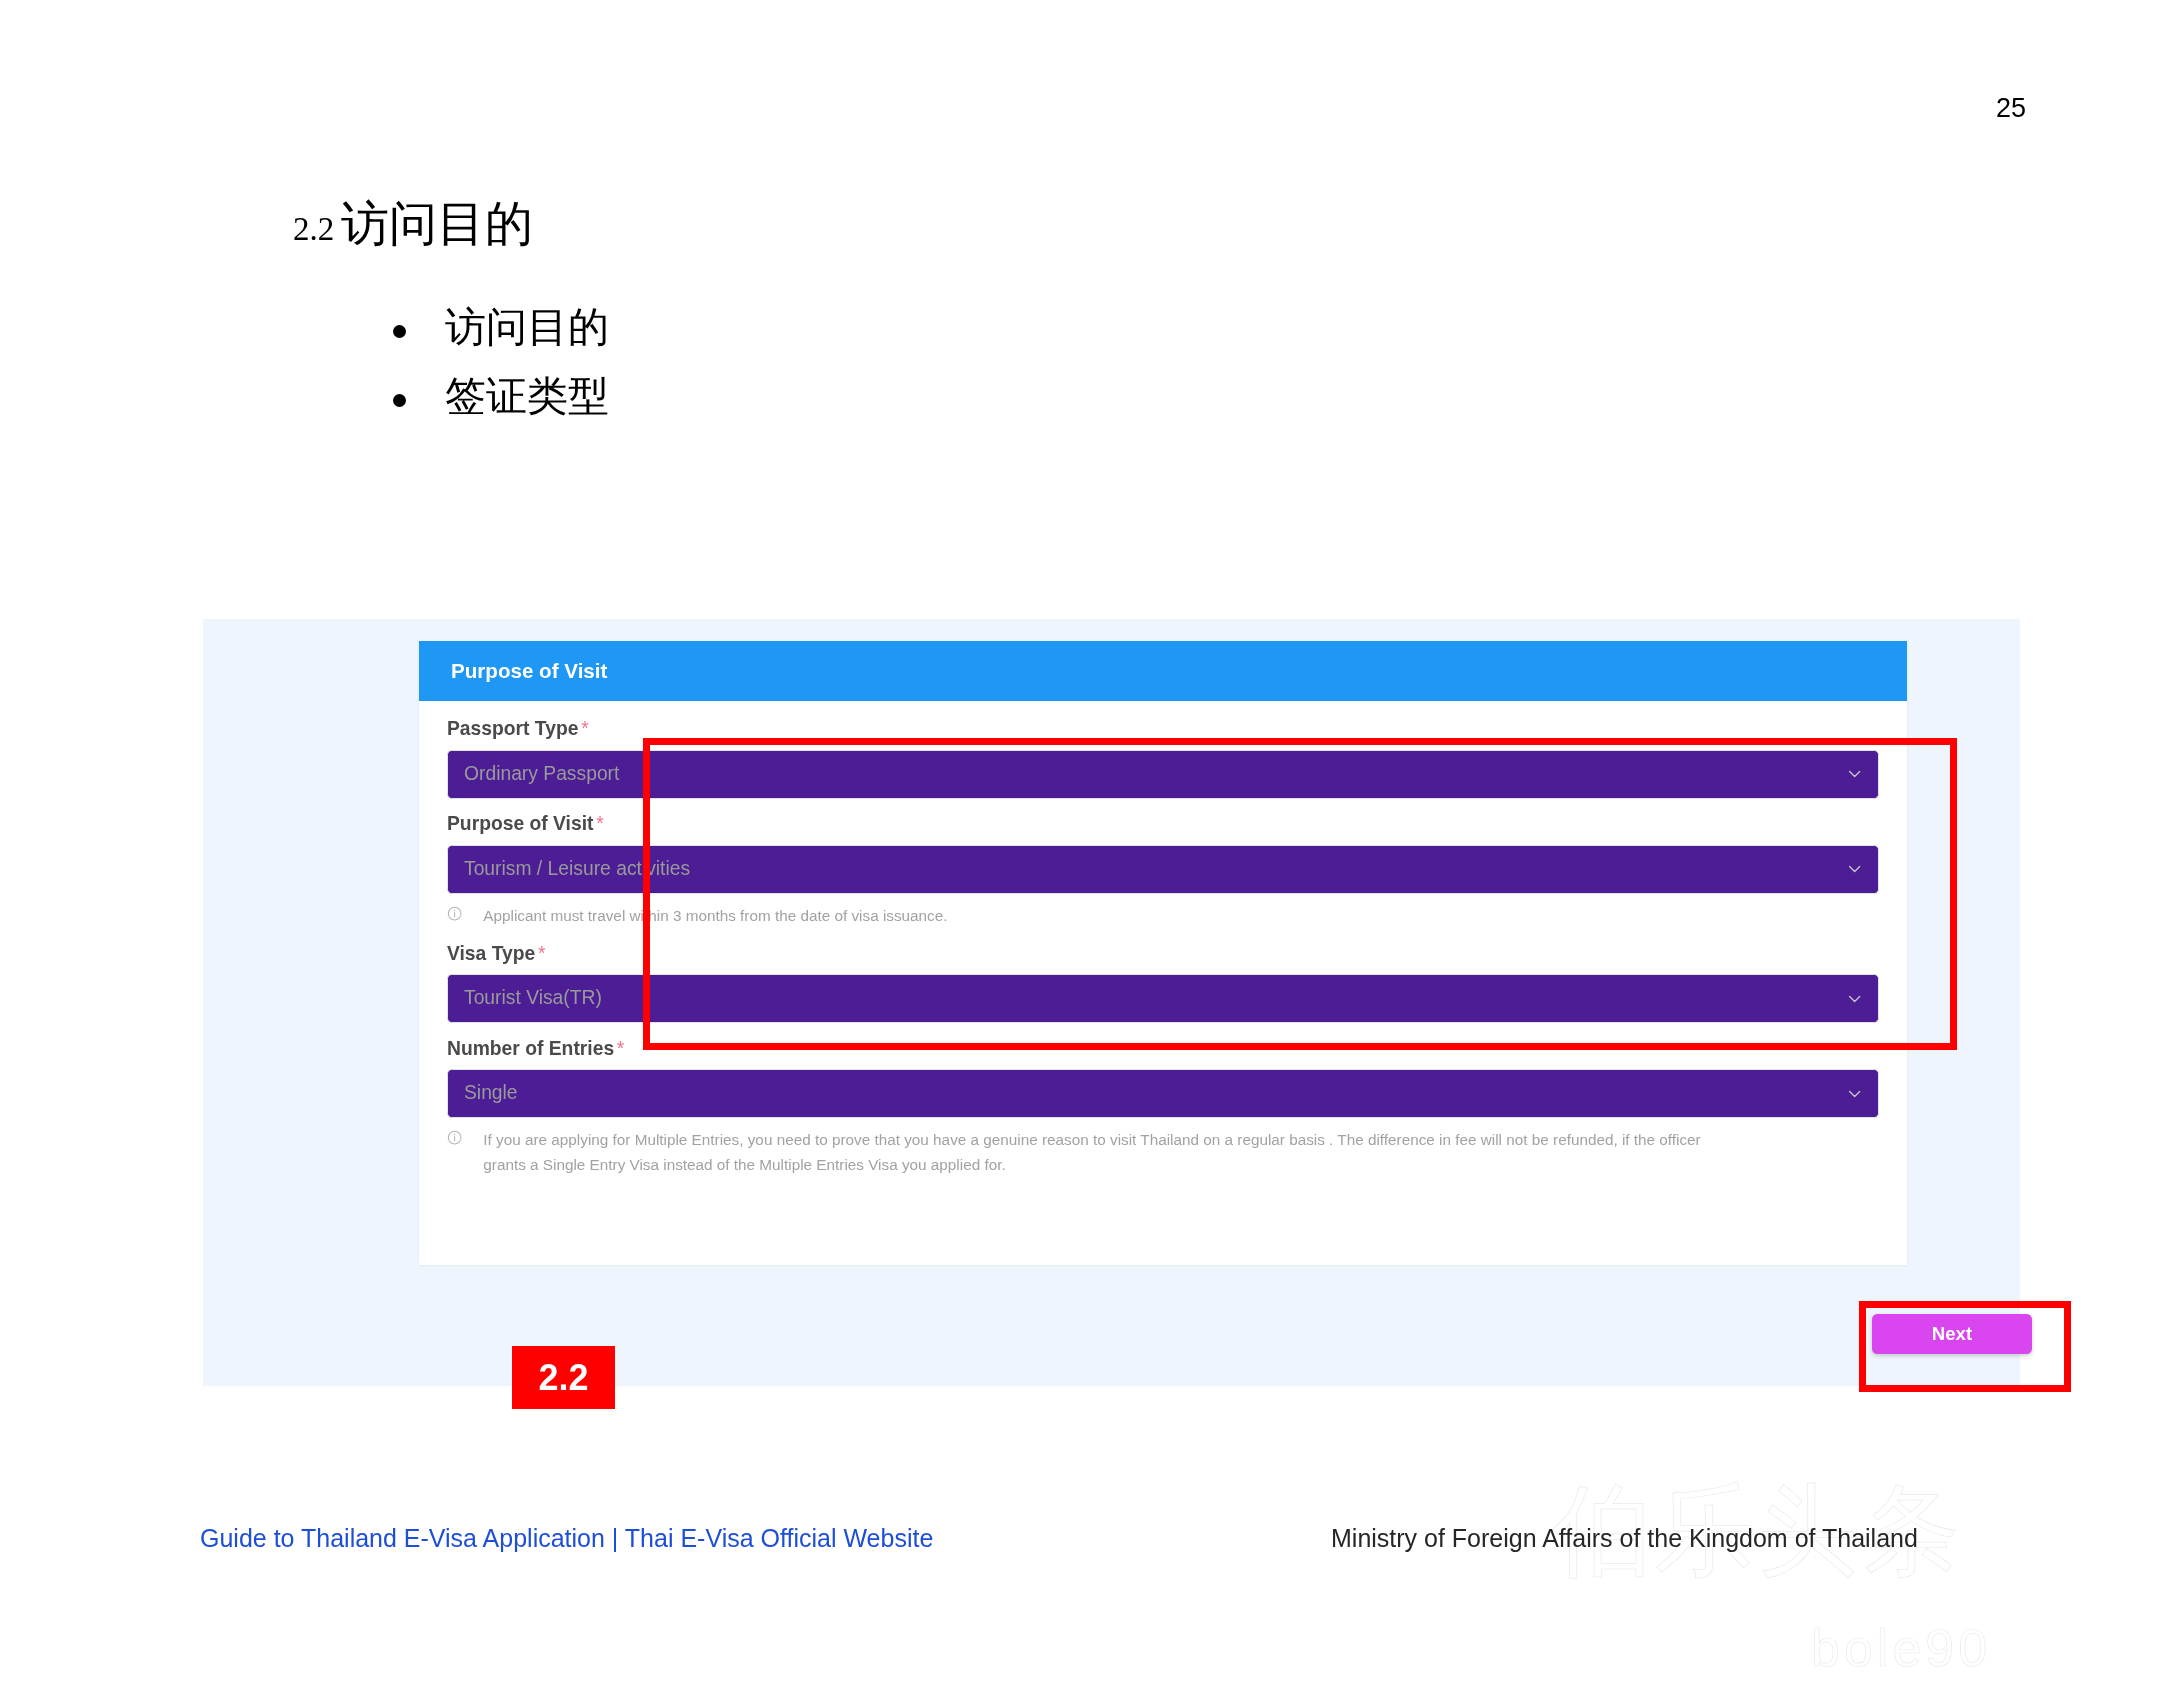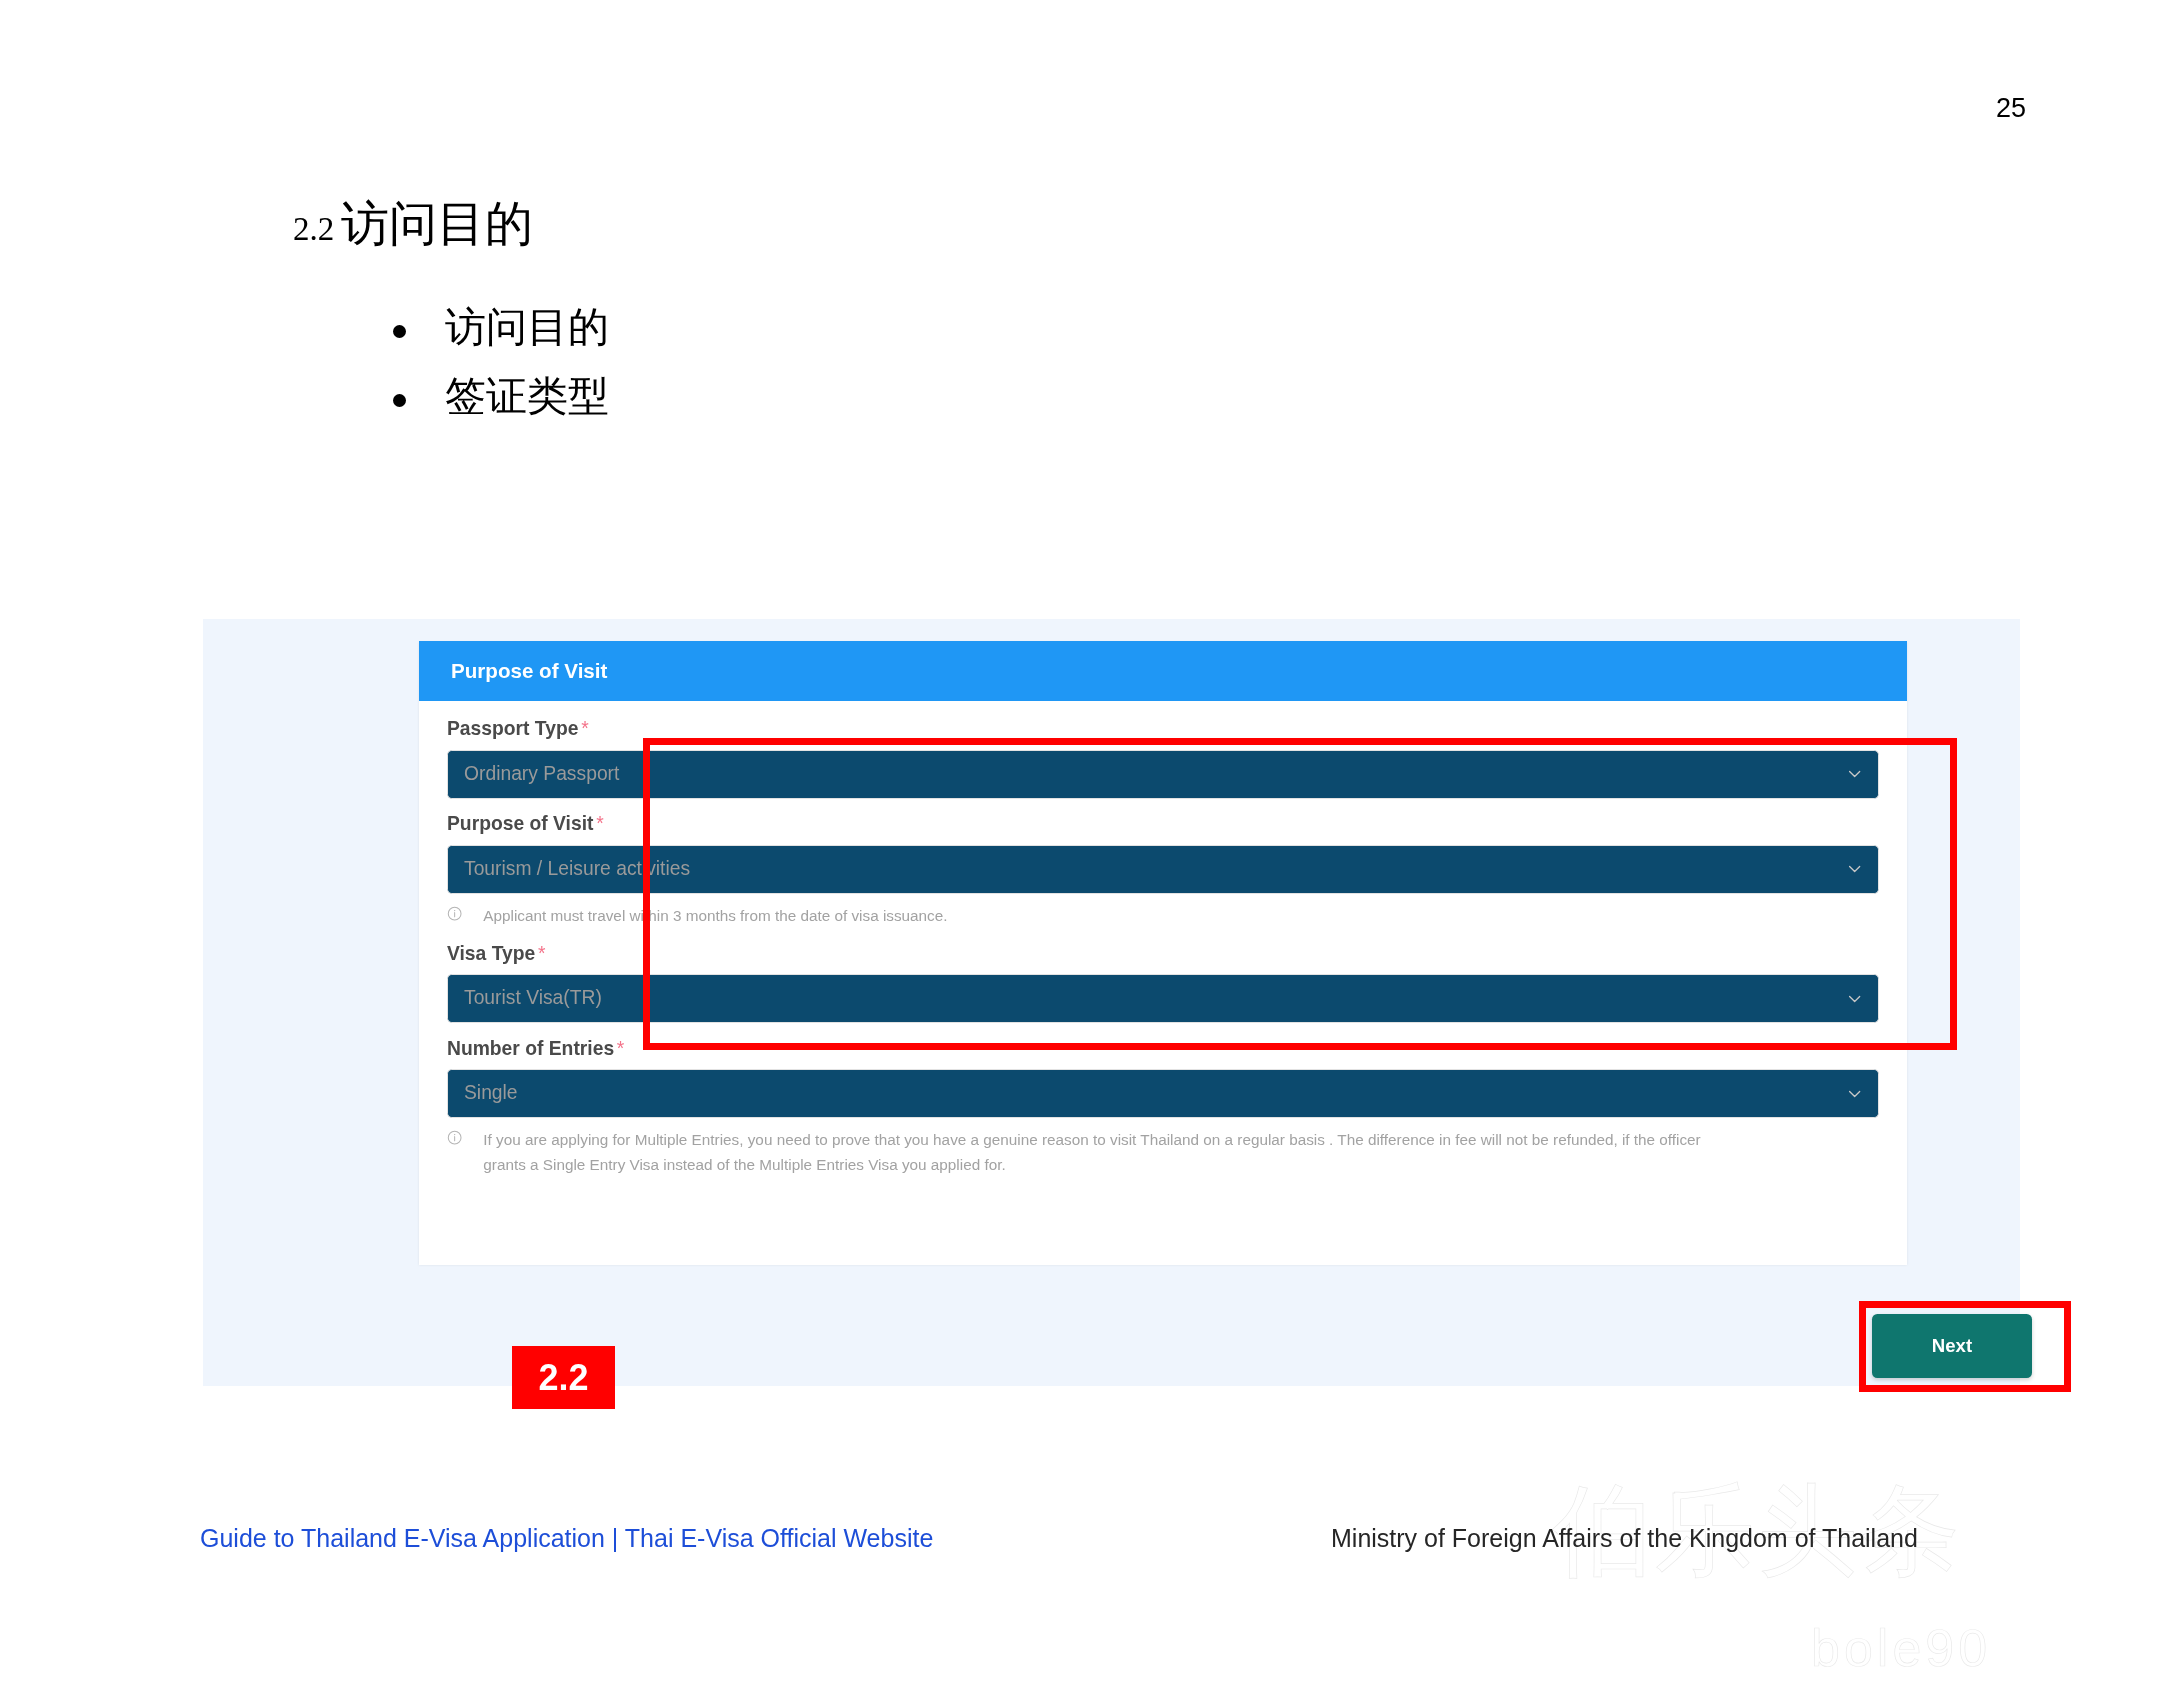--- a/index.html
+++ b/index.html
@@ -164,21 +164,21 @@
   }
   .field-label .req {
     color: #f4738a;
     font-weight: normal;
     margin-left: 2.7px;
   }
   .select-box {
     height: 49px;
     border: 0.7px solid #e2e2e2;
     border-radius: 4.7px;
-    background: #0c4a6e;
+    background: #4c1d95;
     display: flex;
     align-items: center;
     padding: 0 14.7px 0 16px;
     box-sizing: border-box;
     justify-content: space-between;
   }
   .select-value {
     font-size: 19.3px;
     color: #9a9a9a;
     font-family: "Liberation Sans", sans-serif;
@@ -216,22 +216,22 @@
     height: 41px;
   }
   .next-row {
     position: absolute;
     left: 1669px;
     top: 695px;
     z-index: 4;
   }
   .next-button {
     width: 160px;
-    height: 64px;
-    background: #0f766e;
+    height: 40px;
+    background: #d946ef;
     color: #ffffff;
     border: none;
     border-radius: 5.3px;
     font-size: 18.6px;
     font-weight: bold;
     font-family: "Liberation Sans", sans-serif;
     box-shadow: 0 2px 4px rgba(0,0,0,0.18);
     cursor: pointer;
   }
 

